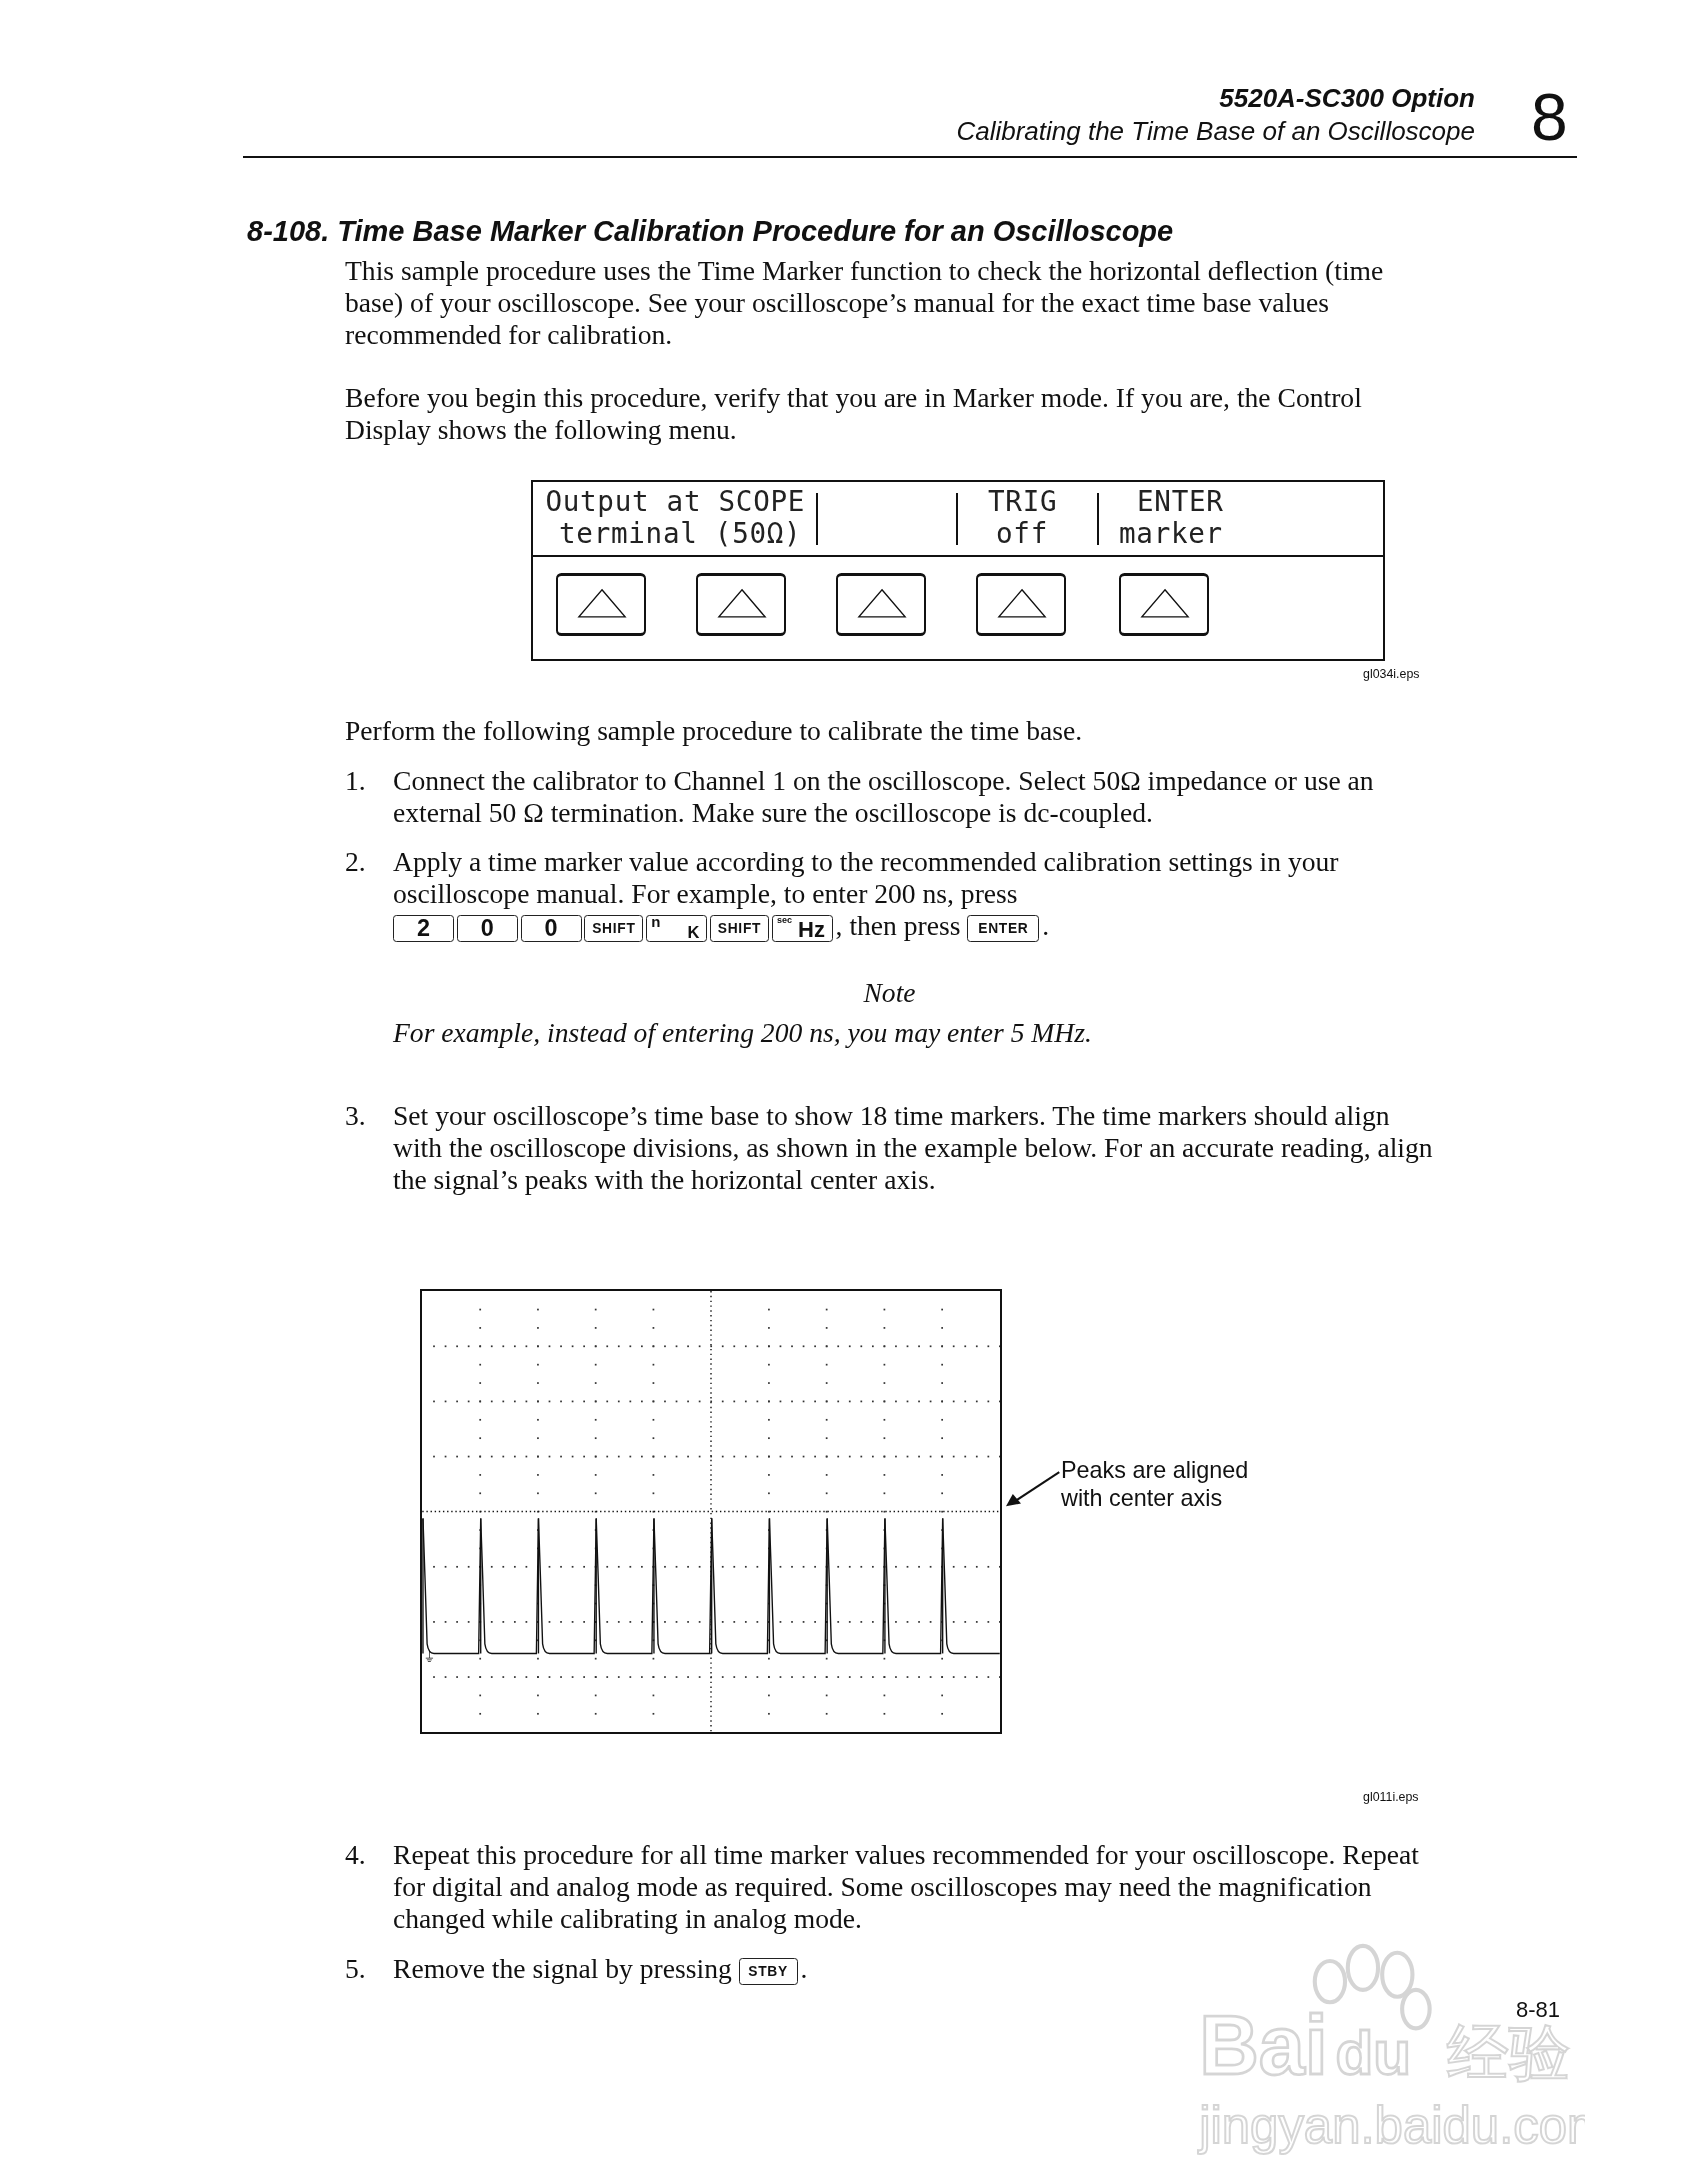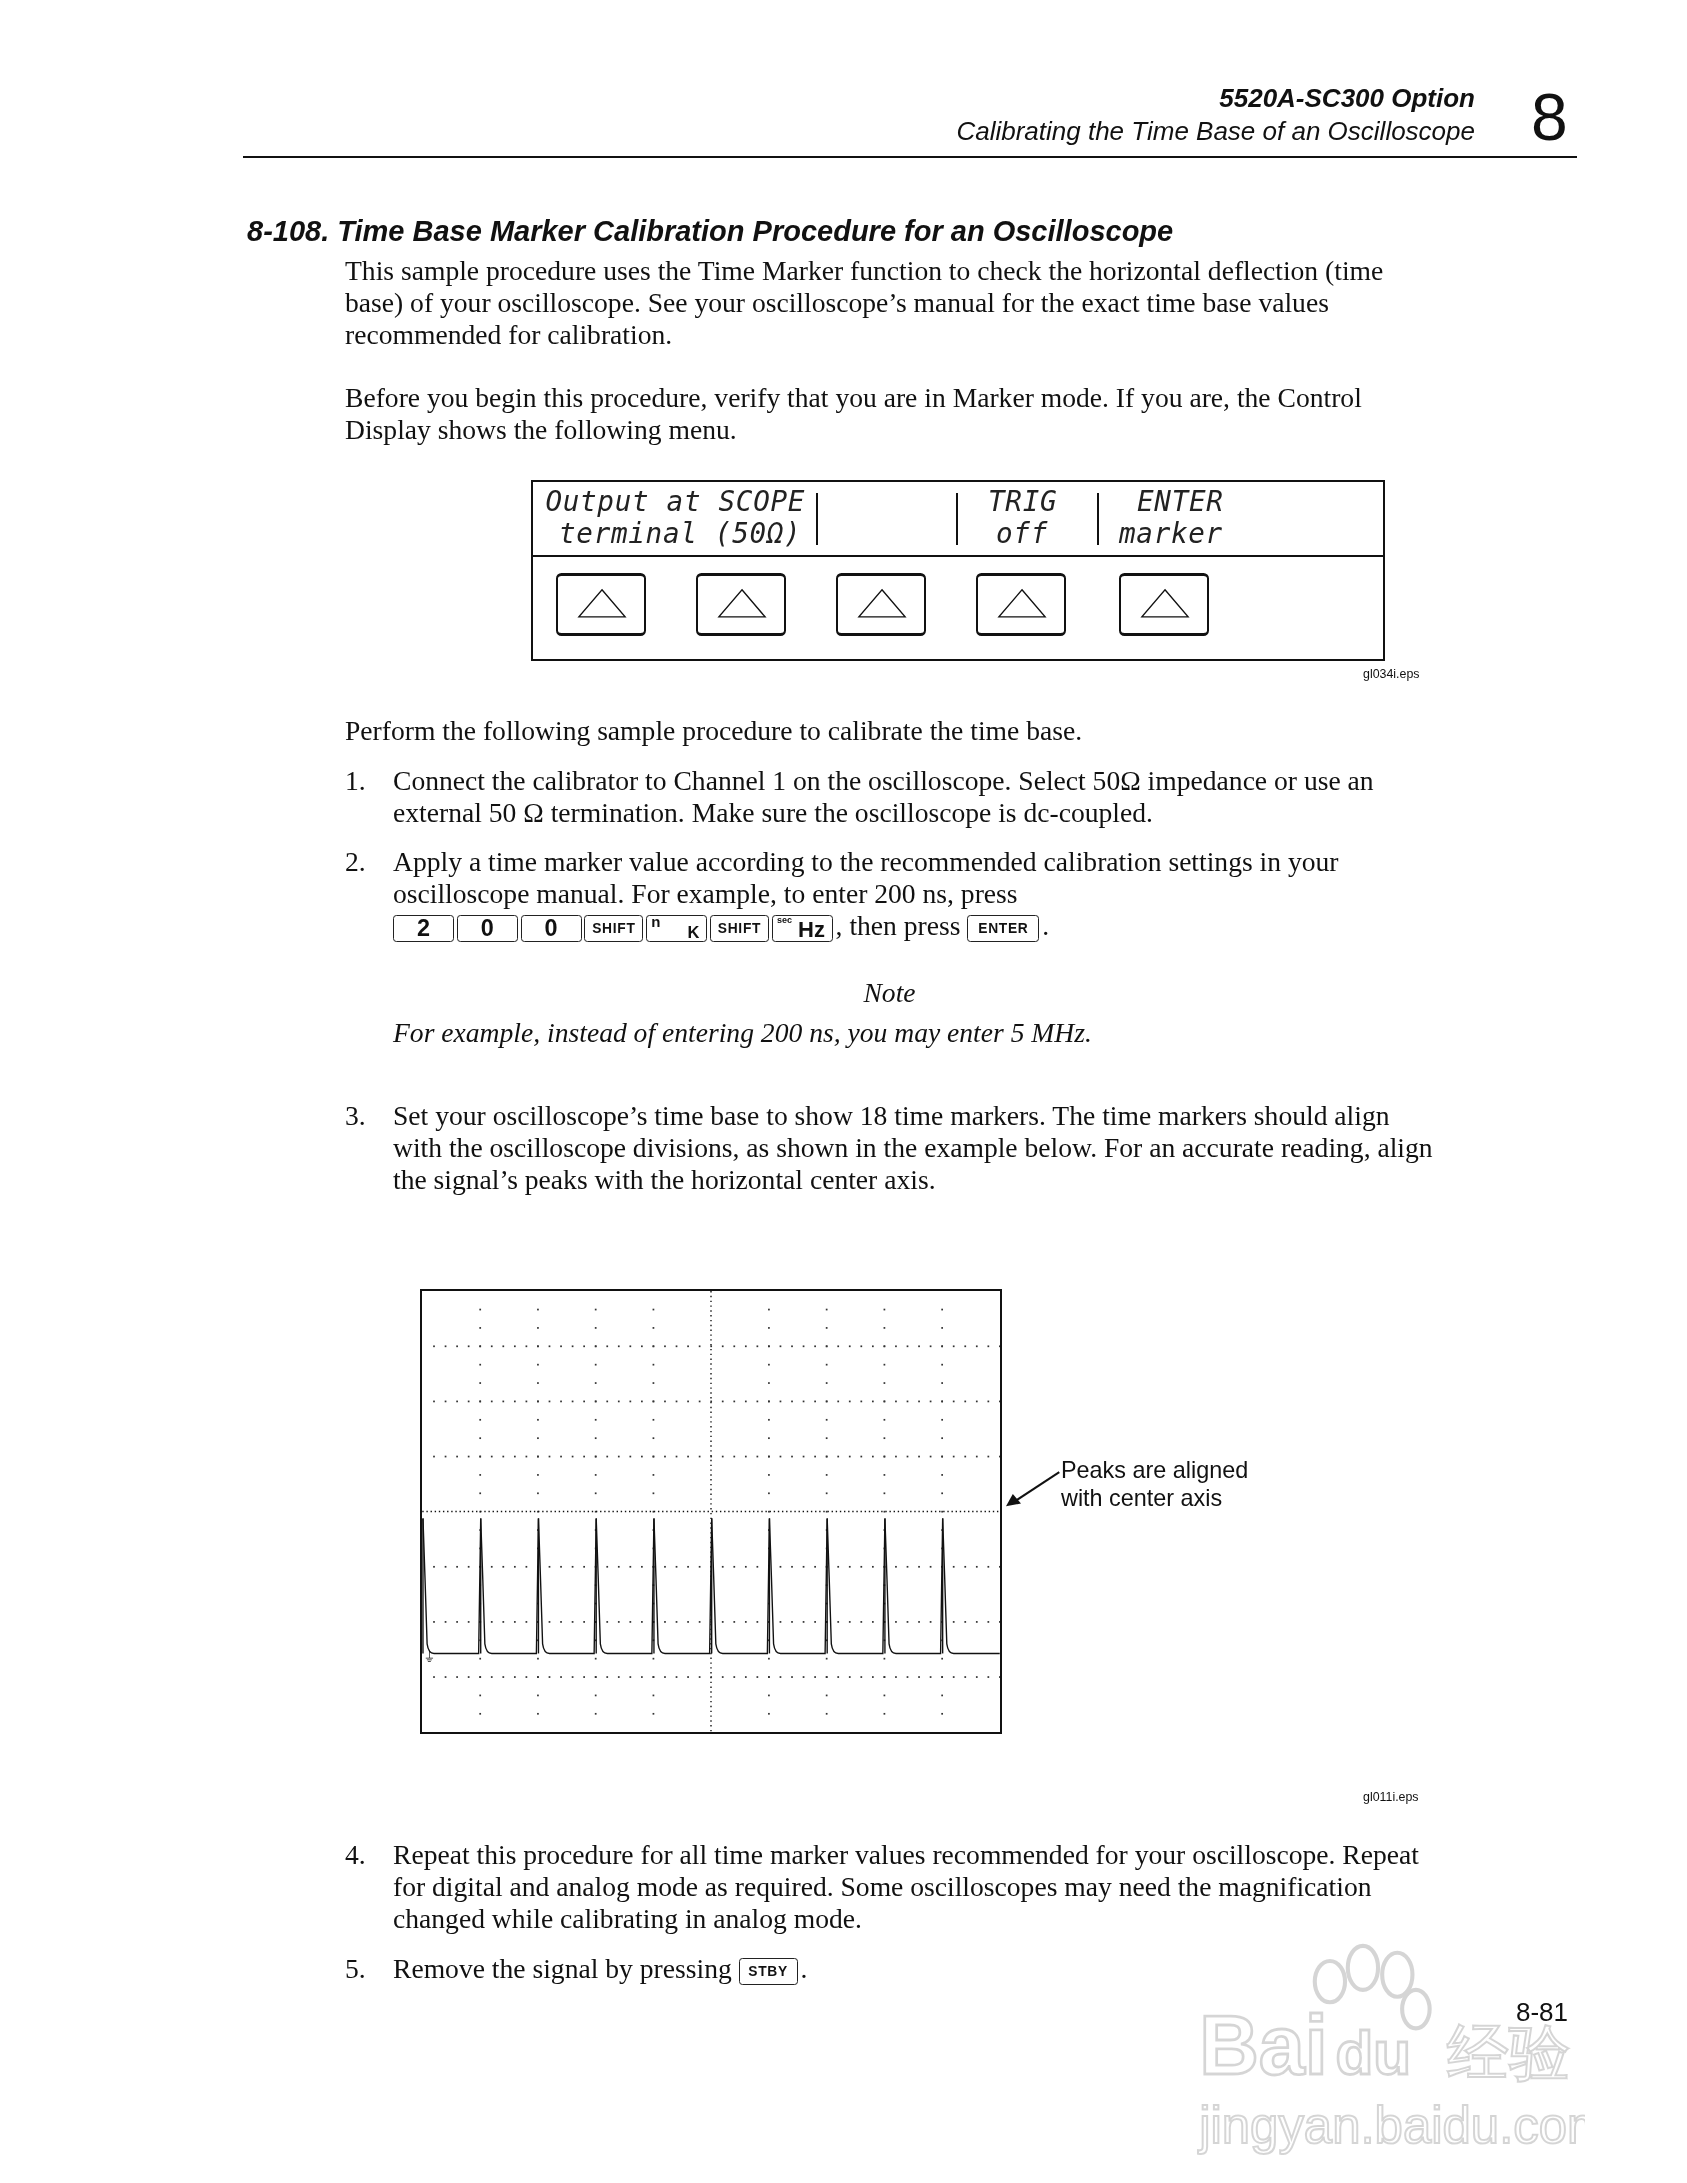--- a/index.html
+++ b/index.html
@@ -12,21 +12,21 @@
   .hdr-title { position: absolute; right: 212px; top: 83px; font-size: 26px; font-weight: bold; font-style: italic; text-align: right; }
   .hdr-sub { position: absolute; right: 212px; top: 116px; font-size: 26px; font-style: italic; text-align: right; }
   .hdr-chap { position: absolute; left: 1531px; top: 84px; font-size: 66px; line-height: 66px; }
   .hdr-rule { position: absolute; left: 243px; top: 156px; width: 1334px; height: 2.1px; background: #111; }
 
   .section-title { position: absolute; left: 247px; top: 215px; font-size: 29px; font-weight: bold; font-style: italic; }
 
   .para { position: absolute; left: 345px; width: 1089px; font-size: 27.6px; line-height: 32px; }
 
   
-  .panel { position: absolute; left: 531px; top: 480px; width: 854px; height: 181px; border: 2.1px solid #111; box-sizing: border-box; font-style: italic; }
+  .panel { position: absolute; left: 531px; top: 480px; width: 854px; height: 181px; border: 2.1px solid #111; box-sizing: border-box; }
   .panel-top { position: absolute; left: 0; top: 0; width: 100%; height: 73px; border-bottom: 2.1px solid #111; }
   .lcd { position: absolute; font-size: 27.6px; line-height: 32px; white-space: pre; letter-spacing: 0.7px; color: #222; }
   .lcd-sep { position: absolute; top: 11px; width: 2.1px; height: 52px; background: #111; }
   .softkey { position: absolute; top: 91px; width: 90px; height: 63px; border: 2.1px solid #111; border-top-width: 3.4px; border-bottom-width: 3.4px; border-radius: 5.5px; box-sizing: border-box; background: #fff; cursor: pointer; }
   .softkey svg { position: absolute; left: 18px; top: 11px; }
 
   .fig-label { position: absolute; font-size: 12.4px; }
 
   .list-num { position: absolute; left: 345px; font-size: 27.6px; line-height: 32px; }
   .list-body { position: absolute; left: 393px; width: 1048px; font-size: 27.6px; line-height: 32px; }
@@ -42,21 +42,21 @@
 
   .note-title { position: absolute; left: 345px; width: 1089px; text-align: center; top: 977px; font-size: 27.6px; font-style: italic; }
   .note-body { position: absolute; left: 393px; top: 1017px; width: 1034px; font-size: 27.6px; line-height: 32px; font-style: italic; }
 
   .scope { position: absolute; left: 420px; top: 1289px; width: 582px; height: 445px; border: 2.1px solid #111; box-sizing: border-box; }
   .scope svg { position: absolute; left: 0; top: 0; }
 
   .callout { position: absolute; left: 1061px; top: 1457px; font-size: 23.4px; line-height: 27.6px; }
   .callout-arrow { position: absolute; left: 1003px; top: 1468px; }
 
-  .page-num { position: absolute; left: 1516px; top: 1997px; font-size: 26px; text-align: right; }
+  .page-num { position: absolute; left: 1516px; top: 1997px; font-size: 22px; text-align: right; }
 
   .watermark { position: absolute; left: 1178px; top: 1930px; width: 407px; height: 227px; opacity: 0.16; pointer-events: none; }
 </style>
 </head>
 <body>
 
 <div class="hdr-title sans">5520A-SC300 Option</div>
 <div class="hdr-sub sans">Calibrating the Time Base of an Oscilloscope</div>
 <div class="hdr-chap sans">8</div>
 <div class="hdr-rule"></div>

